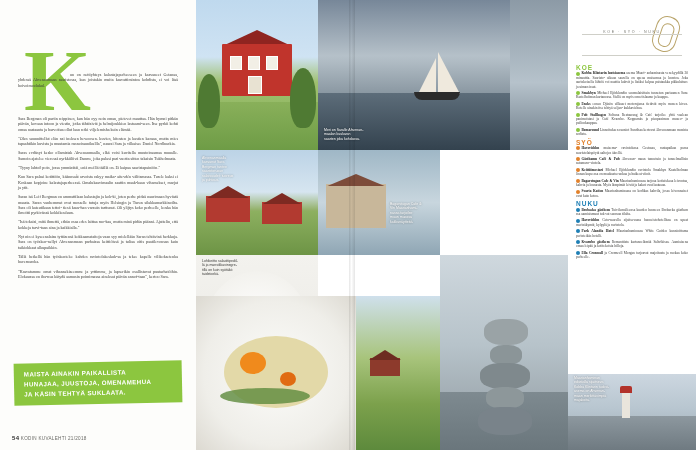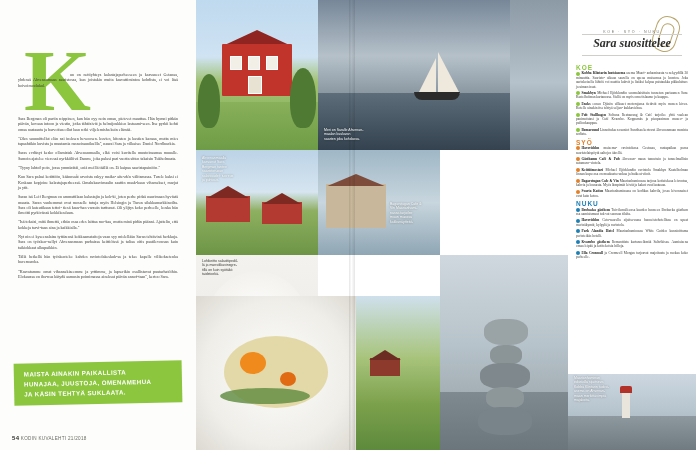--- a/index.html
+++ b/index.html
@@ -272,21 +272,20 @@
 edustalla sijaitseva
 Kobba Klintarin tuoksi-
 asema on Ahvenan-
 maan merkittävimpiä
 majakoita.</div>
   </div>
 
   <div class="sidebar">
     <div class="clip"></div>
     <div class="sb-kicker">KOE  ·  SYÖ  ·  NUKU</div>
-    <div class="sb-title">Sara suosittelee</div>
     <div class="sb-rule" style="top:12px"></div>
     <div class="sb-rule" style="top:33px"></div>
 
     <div class="sb-body">
 
       <div class="sb-sec">
         <div class="sb-h k">KOE</div>
         <p class="sb-p"><span class="bullet"></span><b>Kobba Klintarin luotsiasema</b> <span>asema Maari- anhaminasta venekyydillä 20 minuuttia. Saaristo- aikaan saarella on upeaa maisemaa ja luontoa. Joka aurinkoisella lähtöä voi nauttia kahvit ja lisäksi kelpaa paistaakka pikkulaiture ja uimareissut.</span></p>
         <p class="sb-p"><span class="bullet"></span><b>Smakbyn</b> <span>Michael Björklundin suomalaisittain tunnetun pariaamen Sune Kastelholman kartanossa. Siellä on myös oma tislaamo ja kauppa.</span></p>
         <p class="sb-p"><span class="bullet"></span><b>Eneks</b> <span>ennen Djäsön ullkaset motorajassa tietävät myös monen kiven. Kotelle ainakin itse tehtyä seljan- kukkaviehua.</span></p>

